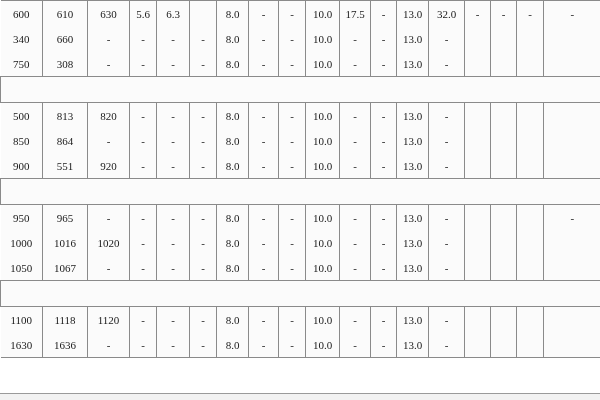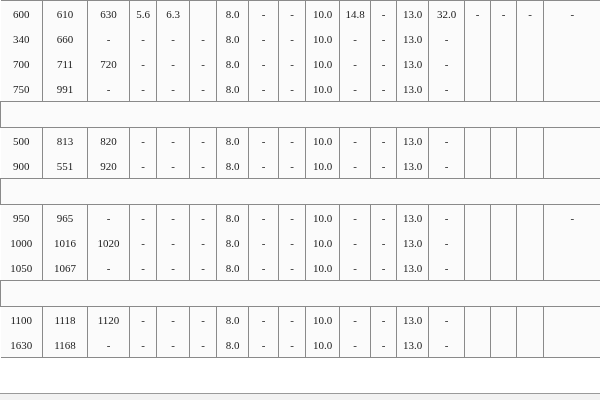--- a/index.html
+++ b/index.html
@@ -112,21 +112,21 @@
           <td class="first">600</td>
           <td>610</td>
           <td>630</td>
           <td>5.6</td>
           <td>6.3</td>
           <td></td>
           <td>8.0</td>
           <td>-</td>
           <td>-</td>
           <td>10.0</td>
-          <td>14.8</td>
+          <td>17.5</td>
           <td>-</td>
           <td>13.0</td>
           <td>32.0</td>
           <td>-</td>
           <td>-</td>
           <td>-</td>
           <td class="last tail">-</td>
         </tr>
         <tr>
           <td class="first">340</td>
@@ -141,43 +141,23 @@
           <td>10.0</td>
           <td>-</td>
           <td>-</td>
           <td>13.0</td>
           <td>-</td>
           <td></td>
           <td></td>
           <td></td>
           <td class="last tail"></td>
         </tr>
-        <tr>
-          <td class="first">700</td>
-          <td>711</td>
-          <td>720</td>
-          <td>-</td>
-          <td>-</td>
-          <td>-</td>
-          <td>8.0</td>
-          <td>-</td>
-          <td>-</td>
-          <td>10.0</td>
-          <td>-</td>
-          <td>-</td>
-          <td>13.0</td>
-          <td>-</td>
-          <td></td>
-          <td></td>
-          <td></td>
-          <td class="last tail"></td>
-        </tr>
         <tr class="grp-bot">
           <td class="first">750</td>
-          <td>991</td>
+          <td>308</td>
           <td>-</td>
           <td>-</td>
           <td>-</td>
           <td>-</td>
           <td>8.0</td>
           <td>-</td>
           <td>-</td>
           <td>10.0</td>
           <td>-</td>
           <td>-</td>
@@ -204,20 +184,40 @@
           <td>10.0</td>
           <td>-</td>
           <td>-</td>
           <td>13.0</td>
           <td>-</td>
           <td></td>
           <td></td>
           <td></td>
           <td class="last tail"></td>
         </tr>
+        <tr>
+          <td class="first">850</td>
+          <td>864</td>
+          <td>-</td>
+          <td>-</td>
+          <td>-</td>
+          <td>-</td>
+          <td>8.0</td>
+          <td>-</td>
+          <td>-</td>
+          <td>10.0</td>
+          <td>-</td>
+          <td>-</td>
+          <td>13.0</td>
+          <td>-</td>
+          <td></td>
+          <td></td>
+          <td></td>
+          <td class="last tail"></td>
+        </tr>
         <tr class="grp-bot">
           <td class="first">900</td>
           <td>551</td>
           <td>920</td>
           <td>-</td>
           <td>-</td>
           <td>-</td>
           <td>8.0</td>
           <td>-</td>
           <td>-</td>
@@ -312,21 +312,21 @@
           <td>-</td>
           <td>13.0</td>
           <td>-</td>
           <td></td>
           <td></td>
           <td></td>
           <td class="last tail"></td>
         </tr>
         <tr class="grp-bot">
           <td class="first">1630</td>
-          <td>1168</td>
+          <td>1636</td>
           <td>-</td>
           <td>-</td>
           <td>-</td>
           <td>-</td>
           <td>8.0</td>
           <td>-</td>
           <td>-</td>
           <td>10.0</td>
           <td>-</td>
           <td>-</td>

